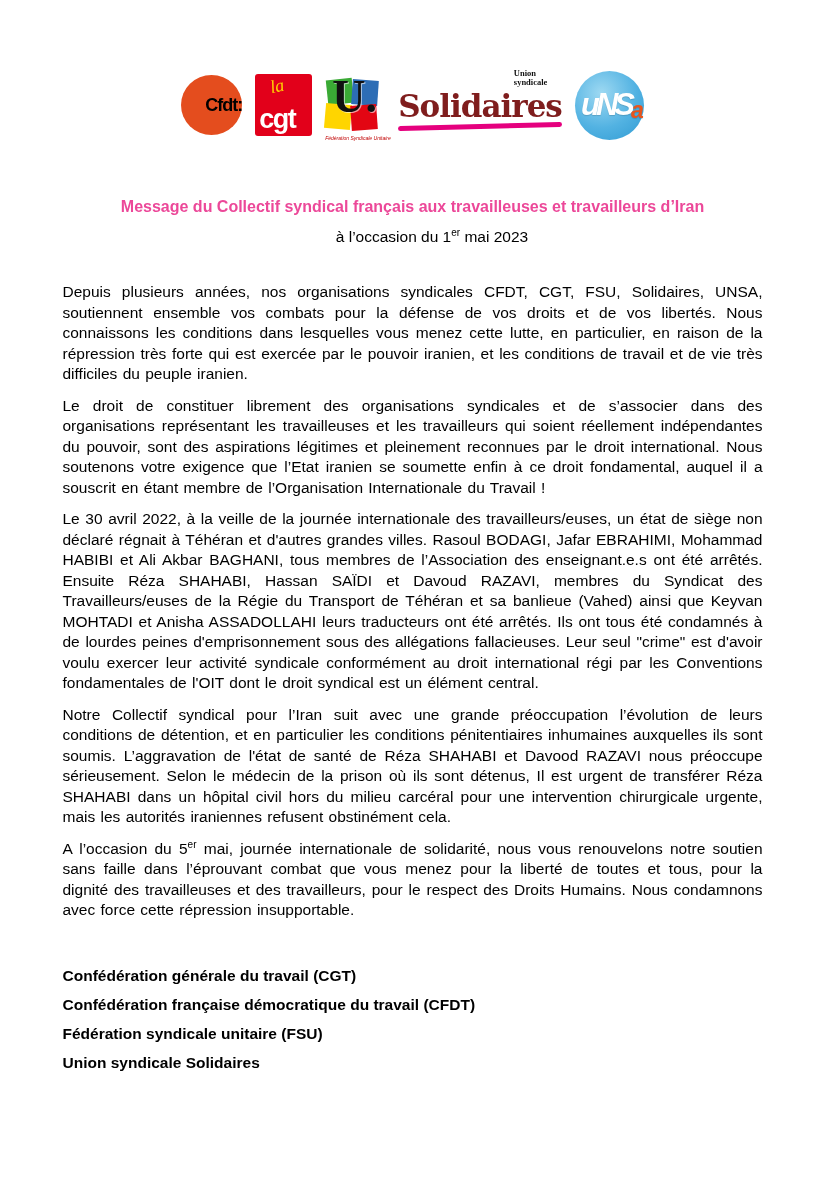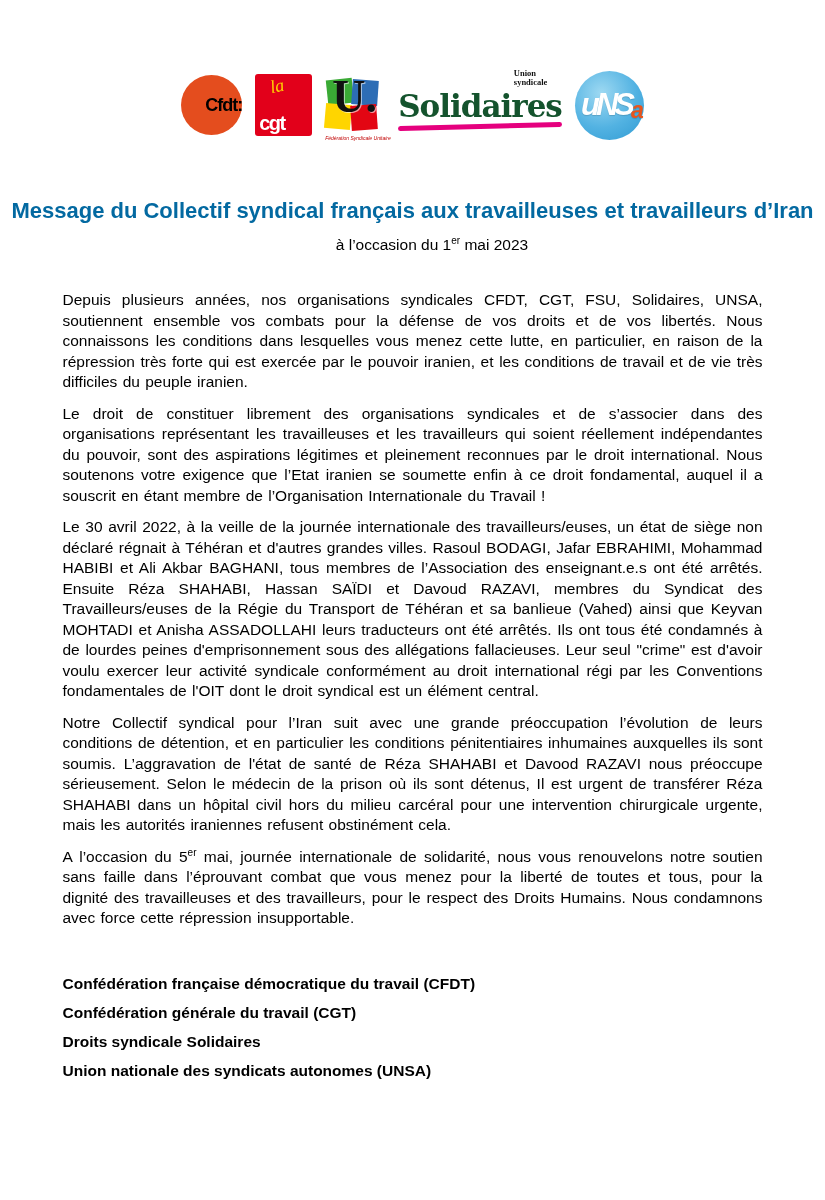--- a/index.html
+++ b/index.html
@@ -37,21 +37,21 @@
     background: #e2001a; border-radius: 3px; flex: 0 0 auto;
   }
   .logo-cgt .la {
     position: absolute; top: 3px; left: 15px;
     color: #ffd500; font-size: 18px; font-style: italic;
     font-family: "Liberation Serif", serif; transform: rotate(-12deg);
     line-height: 1;
   }
   .logo-cgt .cgt-word {
     position: absolute; bottom: 3px; left: 4px;
-    color: #ffffff; font-weight: bold; font-size: 20px;
+    color: #ffffff; font-weight: bold; font-size: 27px;
     letter-spacing: -1.5px; line-height: 1;
   }
 
   .logo-fsu { position: relative; width: 54px; height: 56px; flex: 0 0 auto; margin-top: 4px; }
   .logo-fsu .sq { position: absolute; width: 26px; height: 25px; }
   .logo-fsu .sq-green  { top: 0;    left: 2px;  background: #3aaa35; transform: rotate(-6deg); }
   .logo-fsu .sq-blue   { top: 1px;  left: 27px; background: #2d6db5; transform: rotate(4deg); }
   .logo-fsu .sq-yellow { top: 25px; left: 0;    background: #ffd500; transform: rotate(5deg); }
   .logo-fsu .sq-red    { top: 26px; left: 26px; background: #e30613; transform: rotate(-4deg); }
   .logo-fsu .u-mark {
@@ -67,21 +67,21 @@
   }
 
   .logo-solidaires { position: relative; flex: 0 0 auto; margin-left: 6px; padding-top: 10px; }
   .logo-solidaires .sol-small {
     position: absolute; top: -12px; right: 0; width: 48px;
     font-size: 8.5px; line-height: 1.1; color: #111;
     font-family: "Liberation Serif", serif; font-weight: bold;
   }
   .logo-solidaires .sol-word {
     font-family: "DejaVu Serif", serif; font-weight: bold;
-    font-size: 31px; line-height: 1; color: #14532d; letter-spacing: -1px;
+    font-size: 31px; line-height: 1; color: #7f1d1d; letter-spacing: -1px;
   }
   .logo-solidaires .sol-underline {
     height: 5px; margin-top: 2px; background: #e5007e;
     border-radius: 3px; transform: rotate(-1.5deg);
   }
 
   .logo-unsa {
     position: relative; width: 69px; height: 69px; border-radius: 50%;
     background: radial-gradient(circle at 38% 32%, #9ed9f2 0%, #52b2e2 55%, #2f9ad2 100%);
     display: flex; align-items: center; justify-content: flex-end;
@@ -94,23 +94,23 @@
   }
   .logo-unsa .unsa-a {
     color: #e8541c; font-size: 23px; font-weight: bold; font-style: italic;
     letter-spacing: 0; vertical-align: -3px;
   }
 
   
   .doc-title {
     margin-top: 48px;
     text-align: center;
-    font-size: 22px;
+    font-size: 16px;
     font-weight: bold;
-    color: #0369a1;
+    color: #ec4899;
   }
   .doc-subtitle {
     margin-top: 12px;
     text-align: center;
     font-size: 15.5px;
     padding-left: 39px;
   }
   sup { font-size: 10px; vertical-align: super; line-height: 0; }
 
   
@@ -181,19 +181,19 @@
 
   <main class="doc-body">
     <p>Depuis plusieurs années, nos organisations syndicales CFDT, CGT, FSU, Solidaires, UNSA, soutiennent ensemble vos combats pour la défense de vos droits et de vos libertés. Nous connaissons les conditions dans lesquelles vous menez cette lutte, en particulier, en raison de la répression très forte qui est exercée par le pouvoir iranien, et les conditions de travail et de vie très difficiles du peuple iranien.</p>
     <p>Le droit de constituer librement des organisations syndicales et de s’associer dans des organisations représentant les travailleuses et les travailleurs qui soient réellement indépendantes du pouvoir, sont des aspirations légitimes et pleinement reconnues par le droit international. Nous soutenons votre exigence que l’Etat iranien se soumette enfin à ce droit fondamental, auquel il a souscrit en étant membre de l’Organisation Internationale du Travail !</p>
     <p>Le 30 avril 2022, à la veille de la journée internationale des travailleurs/euses, un état de siège non déclaré régnait à Téhéran et d'autres grandes villes. Rasoul BODAGI, Jafar EBRAHIMI, Mohammad HABIBI et Ali Akbar BAGHANI, tous membres de l’Association des enseignant.e.s ont été arrêtés. Ensuite Réza SHAHABI, Hassan SAÏDI et Davoud RAZAVI, membres du Syndicat des Travailleurs/euses de la Régie du Transport de Téhéran et sa banlieue (Vahed) ainsi que Keyvan MOHTADI et Anisha ASSADOLLAHI leurs traducteurs ont été arrêtés. Ils ont tous été condamnés à de lourdes peines d'emprisonnement sous des allégations fallacieuses. Leur seul "crime" est d'avoir voulu exercer leur activité syndicale conformément au droit international régi par les Conventions fondamentales de l'OIT dont le droit syndical est un élément central.</p>
     <p>Notre Collectif syndical pour l’Iran suit avec une grande préoccupation l’évolution de leurs conditions de détention, et en particulier les conditions pénitentiaires inhumaines auxquelles ils sont soumis. L’aggravation de l'état de santé de Réza SHAHABI et Davood RAZAVI nous préoccupe sérieusement. Selon le médecin de la prison où ils sont détenus, Il est urgent de transférer Réza SHAHABI dans un hôpital civil hors du milieu carcéral pour une intervention chirurgicale urgente, mais les autorités iraniennes refusent obstinément cela.</p>
     <p><span>A l’occasion du 5</span><sup>er</sup><span> mai, journée internationale de solidarité, nous vous renouvelons notre soutien sans faille dans l’éprouvant combat que vous menez pour la liberté de toutes et tous, pour la dignité des travailleuses et des travailleurs, pour le respect des Droits Humains. Nous condamnons avec force cette répression insupportable.</span></p>
   </main>
 
   <footer class="signatures">
+    <div class="signature">Confédération générale du travail (CGT)</div>
     <div class="signature">Confédération française démocratique du travail (CFDT)</div>
-    <div class="signature">Confédération générale du travail (CGT)</div>
-    <div class="signature">Droits syndicale Solidaires</div>
-    <div class="signature">Union nationale des syndicats autonomes (UNSA)</div>
+    <div class="signature">Fédération syndicale unitaire (FSU)</div>
+    <div class="signature">Union syndicale Solidaires</div>
   </footer>
 
 </div>
 
 </body></html>

